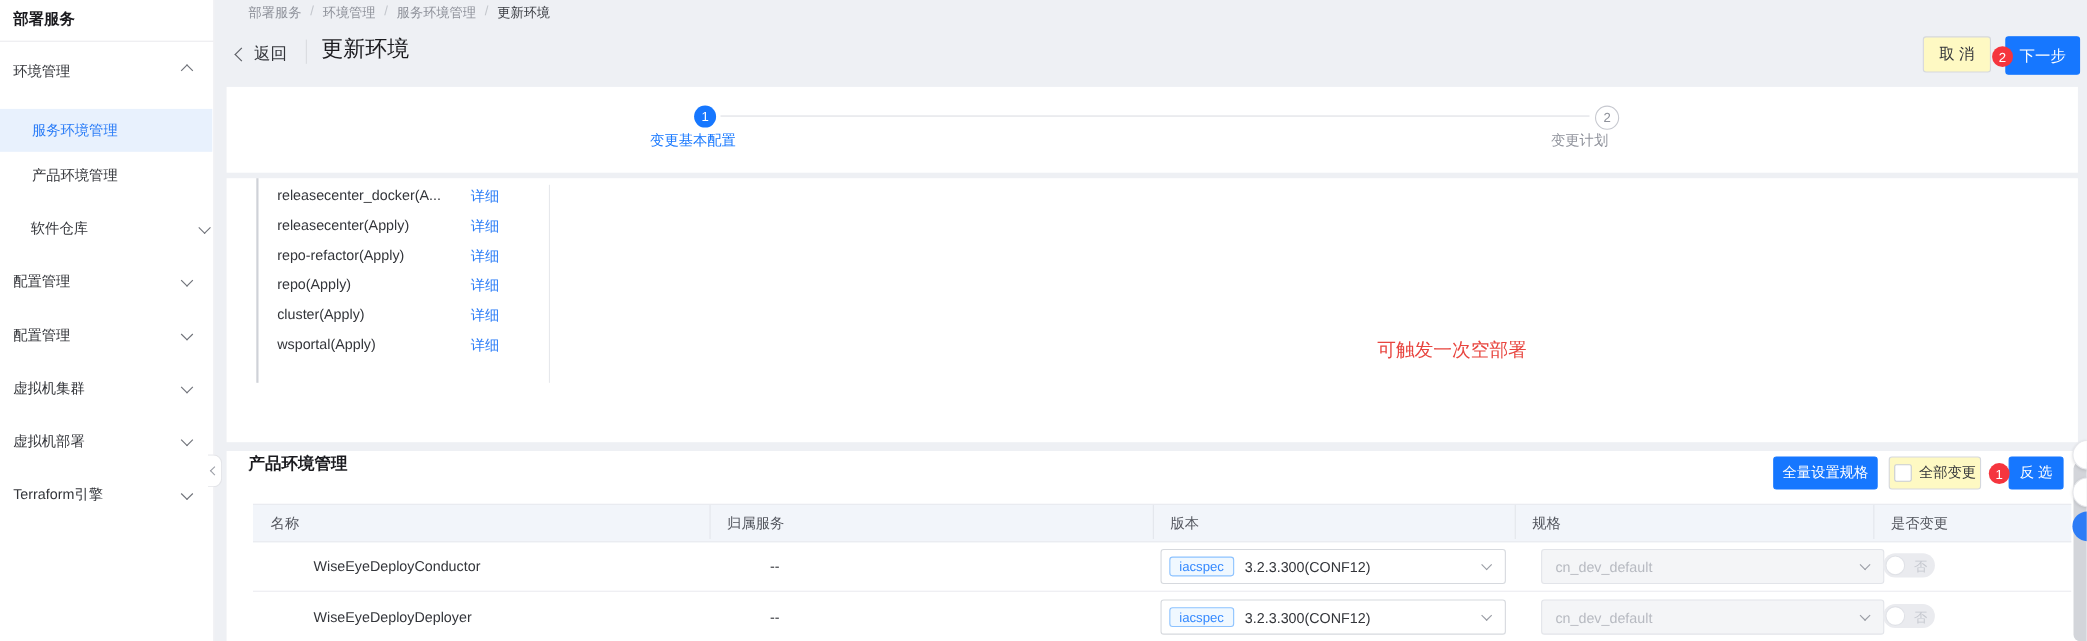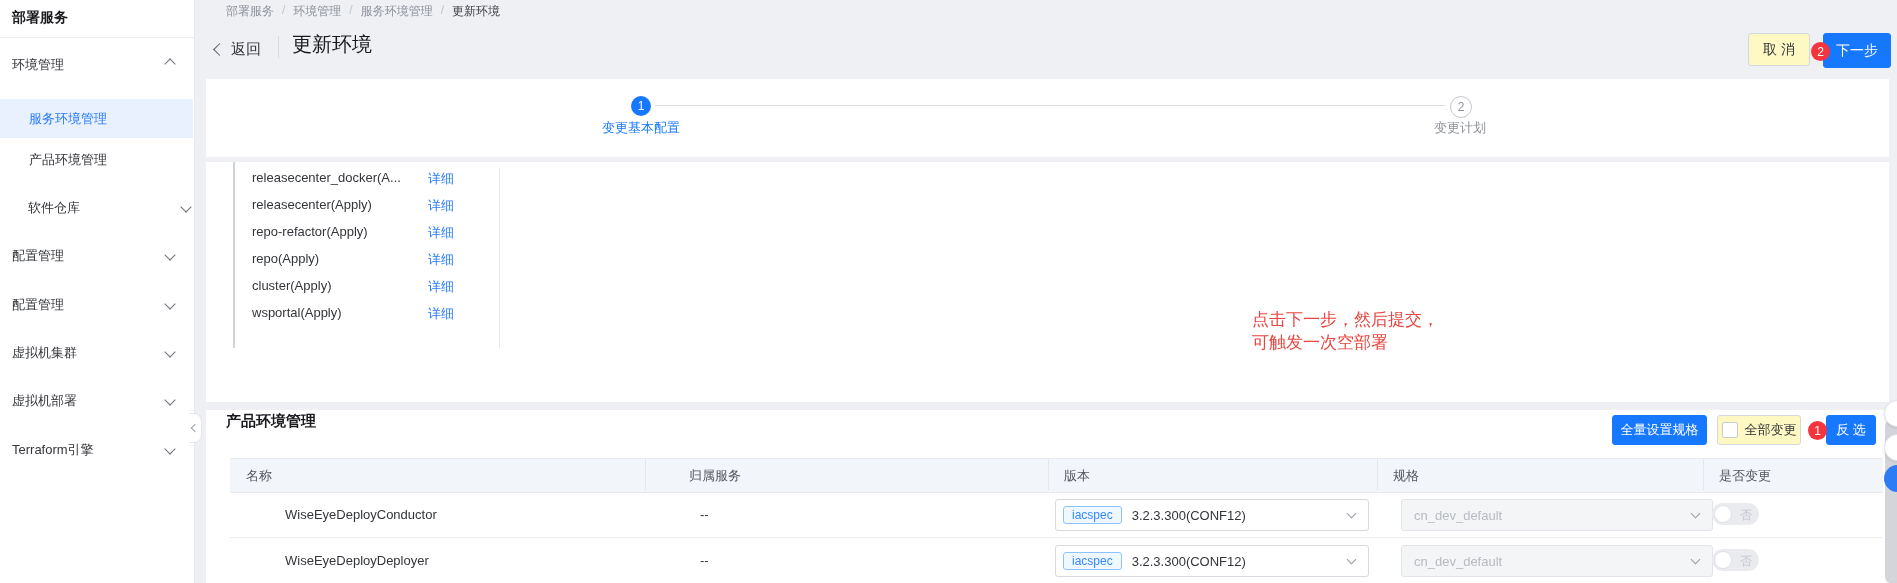--- a/index.html
+++ b/index.html
@@ -32,21 +32,21 @@
   .vdiv{position:absolute;left:278px;top:36px;width:1px;height:22px;background:#d9dbdf;}
   .page-title{position:absolute;left:292px;top:31px;font-size:20px;font-weight:500;color:#1b1b1f;}
   .btn{display:flex;align-items:center;justify-content:center;border-radius:3px;cursor:pointer;box-sizing:border-box;}
   .btn-plain{background:#fef9c3;border:1px solid #d5d8dd;color:#33353a;}
   .btn-primary{background:#1677ff;border:1px solid #1677ff;color:#fff;}
   .badge{position:absolute;width:19px;height:19px;border-radius:50%;background:#f5353e;color:#fff;font-size:12px;display:flex;align-items:center;justify-content:center;z-index:6;}
   
   .step-circle{position:absolute;width:20px;height:20px;border-radius:50%;display:flex;align-items:center;justify-content:center;font-size:12px;}
   .step-active{background:#1677ff;color:#fff;}
   .step-inactive{background:#fff;border:1px solid #c6c8cf;color:#8f929b;}
-  .step-label{position:absolute;width:100px;text-align:center;font-size:13px;}
+  .step-label{position:absolute;width:100px;text-align:left;font-size:13px;}
   .step-line{position:absolute;height:1px;background:#dcdee3;}
   
   .comp-name{position:absolute;font-size:13px;color:#33353a;}
   .comp-detail{position:absolute;font-size:13px;color:#2a7cf7;cursor:pointer;}
   .annotation{position:absolute;left:1252px;top:308px;font-family:"DejaVu Serif","Liberation Serif",serif;font-size:17px;line-height:23px;color:#e8453f;white-space:nowrap;}
   
   .sec-title{position:absolute;left:226px;top:412px;font-size:15px;font-weight:700;color:#1b1b1f;}
   .checkbox{display:inline-block;width:14px;height:14px;border:1px solid #c8ccd4;border-radius:2px;background:#fff;}
   
   .th-bg{position:absolute;left:230px;top:458px;width:1653px;height:33px;background:#f2f5fa;border-top:1px solid #e8eaef;border-bottom:1px solid #e8eaef;}
@@ -163,39 +163,38 @@
   <div class="comp-name" style="left:252px;top:224px;">repo-refactor(Apply)</div>
   <div class="comp-detail" style="left:428px;top:224px;">详细</div>
   <div class="comp-name" style="left:252px;top:251px;">repo(Apply)</div>
   <div class="comp-detail" style="left:428px;top:251px;">详细</div>
   <div class="comp-name" style="left:252px;top:278px;">cluster(Apply)</div>
   <div class="comp-detail" style="left:428px;top:278px;">详细</div>
   <div class="comp-name" style="left:252px;top:305px;">wsportal(Apply)</div>
   <div class="comp-detail" style="left:428px;top:305px;">详细</div>
 
   <div class="annotation">
-    <div>点击下一步，然后提交，</div>
     <div>可触发一次空部署</div>
   </div>
 
   <div class="card" style="left:206px;top:410px;width:1683px;height:173px;"></div>
 
   <div class="sec-title">产品环境管理</div>
 
   <div class="btn btn-primary abs" style="left:1612px;top:415px;width:95px;height:30px;font-size:13px;">全量设置规格</div>
   <div class="btn btn-plain abs" style="left:1717px;top:415px;width:84px;height:30px;font-size:13px;gap:7px;">
     <span class="checkbox"></span>
     <span>全部变更</span>
   </div>
   <div class="badge" style="left:1808px;top:421px;">1</div>
   <div class="btn btn-primary abs" style="left:1826px;top:415px;width:50px;height:30px;font-size:13px;">反 选</div>
 
   <div class="th-bg"></div>
   <div class="th" style="left:246px;text-align:right;">名称</div>
-  <div class="th" style="left:661px;margin-left:28px;">归属服务</div>
+  <div class="th" style="left:661px;">归属服务</div>
   <div class="th" style="left:1064px;">版本</div>
   <div class="th" style="left:1393px;">规格</div>
   <div class="th" style="left:1719px;">是否变更</div>
   <div class="th-sep" style="left:645px;"></div>
   <div class="th-sep" style="left:1048px;"></div>
   <div class="th-sep" style="left:1377px;"></div>
   <div class="th-sep" style="left:1703px;"></div>
 
   <div class="td" style="left:246px;top:507px;">WiseEyeDeployConductor</div>
   <div class="td" style="left:661px;top:507px;">--</div>

